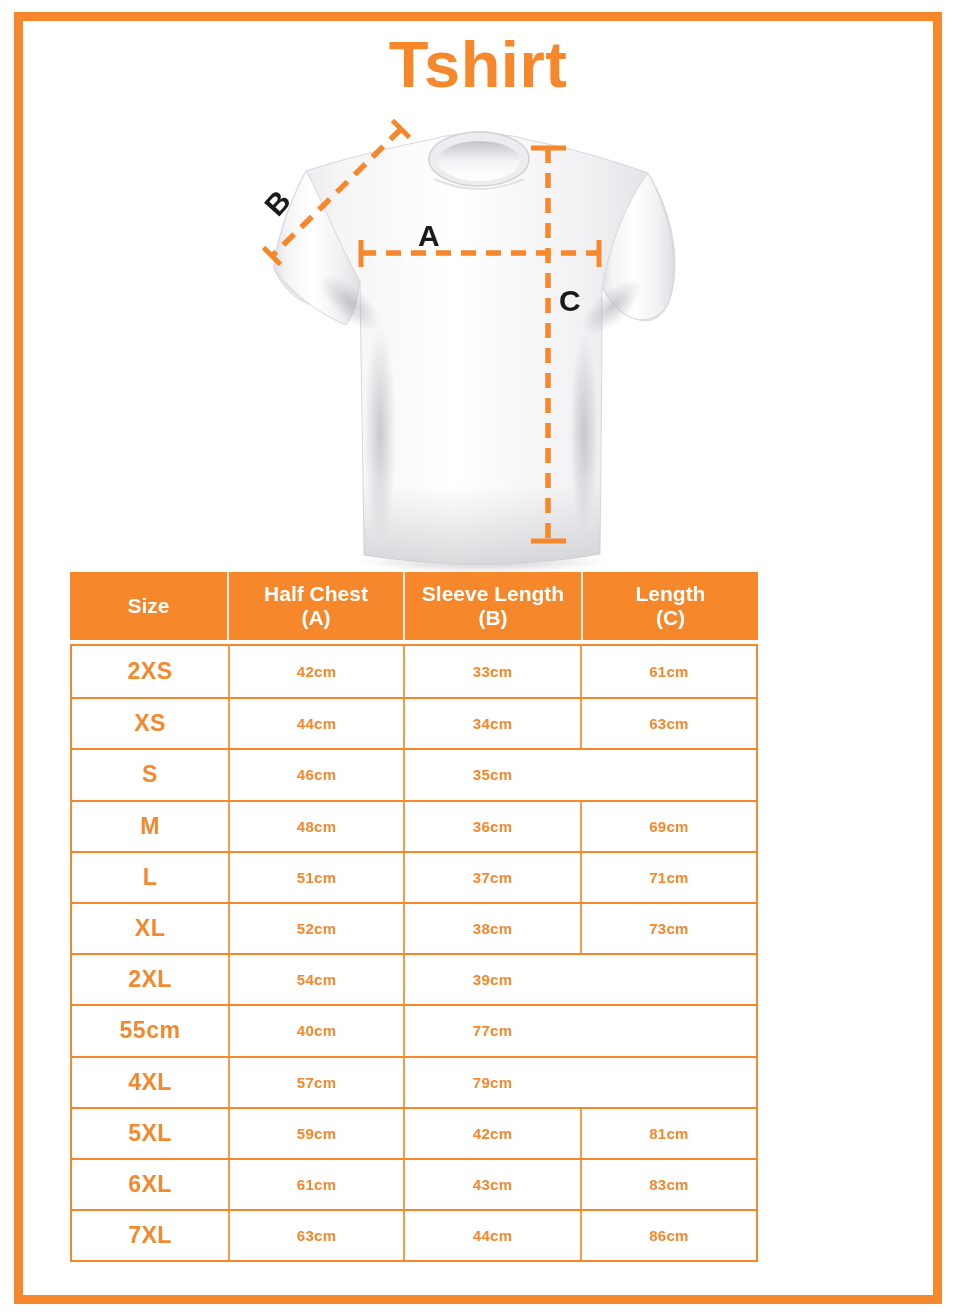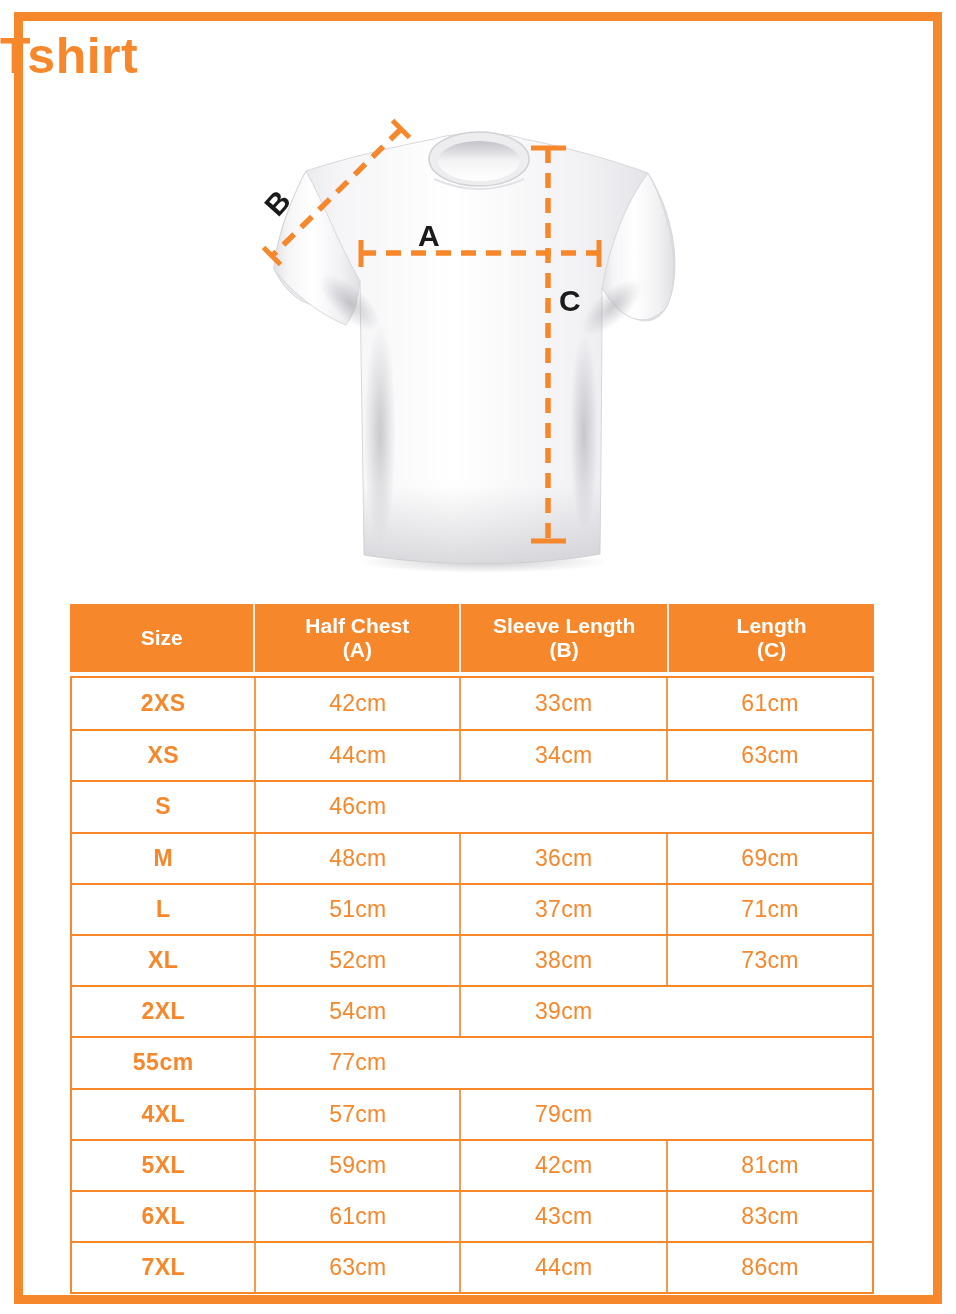--- a/index.html
+++ b/index.html
@@ -11,31 +11,31 @@
     font-family:"Liberation Sans","DejaVu Sans",sans-serif;
     overflow:hidden;
   }
   .frame {
     position:absolute; left:14px; top:12px; right:14px; bottom:10px;
     border:9px solid var(--accent);
     pointer-events:none;
   }
   .title {
     position:absolute; top:27px; left:0; width:956px;
-    text-align:left;
-    font-size:50px; font-weight:800; letter-spacing:0.5px;
+    text-align:center;
+    font-size:65px; font-weight:800; letter-spacing:0.5px;
     color:var(--accent);
   }
   .diagram {
     position:absolute; left:228px; top:103px;
     width:500px; height:472px;
   }
   .diagram svg { width:100%; height:100%; display:block; }
 
-  .size-table { position:absolute; left:70px; top:604px; width:804px; }
+  .size-table { position:absolute; left:70px; top:572px; width:688px; }
   .thead {
     display:grid; grid-template-columns:187fr 210fr 212fr 211fr;
     height:68px; background:var(--accent);
   }
   .th {
     display:flex; flex-direction:column; align-items:center; justify-content:center;
     color:#ffffff; font-weight:700; font-size:21px; line-height:24px;
     border-left:2px solid rgba(255,255,255,0.85);
     text-align:center;
   }
@@ -47,21 +47,21 @@
   }
   .tr {
     display:grid; grid-template-columns:187fr 210fr 212fr 211fr;
     height:51.2px;
     border-top:2px solid var(--accent);
     text-align:right;
   }
   .tr:first-child { border-top:none; }
   .td {
     display:flex; align-items:center; justify-content:center;
-    font-size:23px; font-weight:400; color:var(--accent);
+    font-size:15px; font-weight:700; color:var(--accent);
     border-left:2px solid #f79a4d;
     letter-spacing:0.3px;
   }
   .td:first-child { border-left:none; font-weight:700; font-size:23px; letter-spacing:0.5px; }
 </style>
 </head>
 <body>
 
 <div class="frame"></div>
 
@@ -185,20 +185,21 @@
   <div class="tr">
     <div class="td">XS</div>
     <div class="td">44cm</div>
     <div class="td">34cm</div>
     <div class="td">63cm</div>
   </div>
 
   <div class="tr">
     <div class="td">S</div>
     <div class="td">46cm</div>
+    <div class="td">35cm</div>
   </div>
 
   <div class="tr">
     <div class="td">M</div>
     <div class="td">48cm</div>
     <div class="td">36cm</div>
     <div class="td">69cm</div>
   </div>
 
   <div class="tr">
@@ -216,20 +217,21 @@
   </div>
 
   <div class="tr">
     <div class="td">2XL</div>
     <div class="td">54cm</div>
     <div class="td">39cm</div>
   </div>
 
   <div class="tr">
     <div class="td">55cm</div>
+    <div class="td">40cm</div>
     <div class="td">77cm</div>
   </div>
 
   <div class="tr">
     <div class="td">4XL</div>
     <div class="td">57cm</div>
     <div class="td">79cm</div>
   </div>
 
   <div class="tr">

